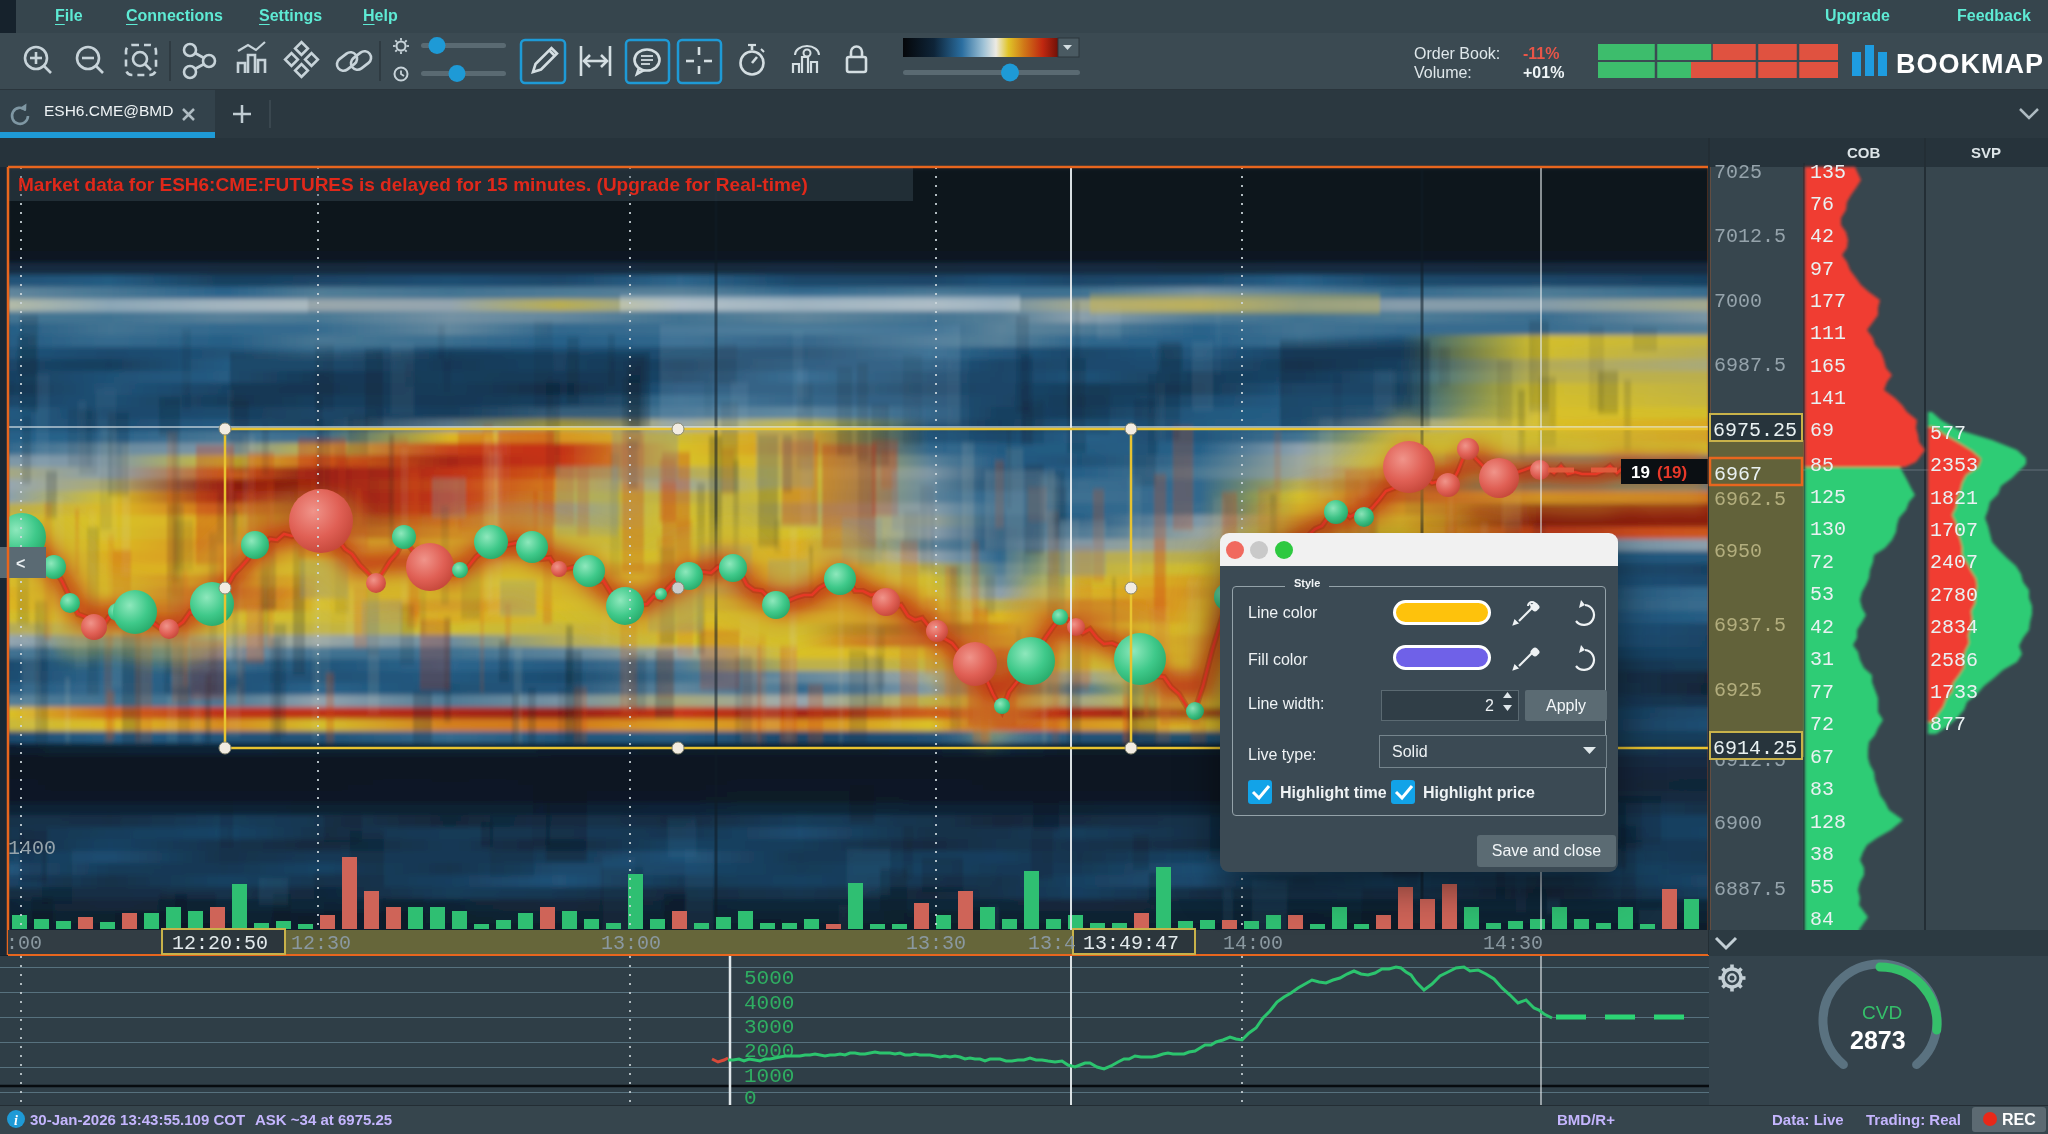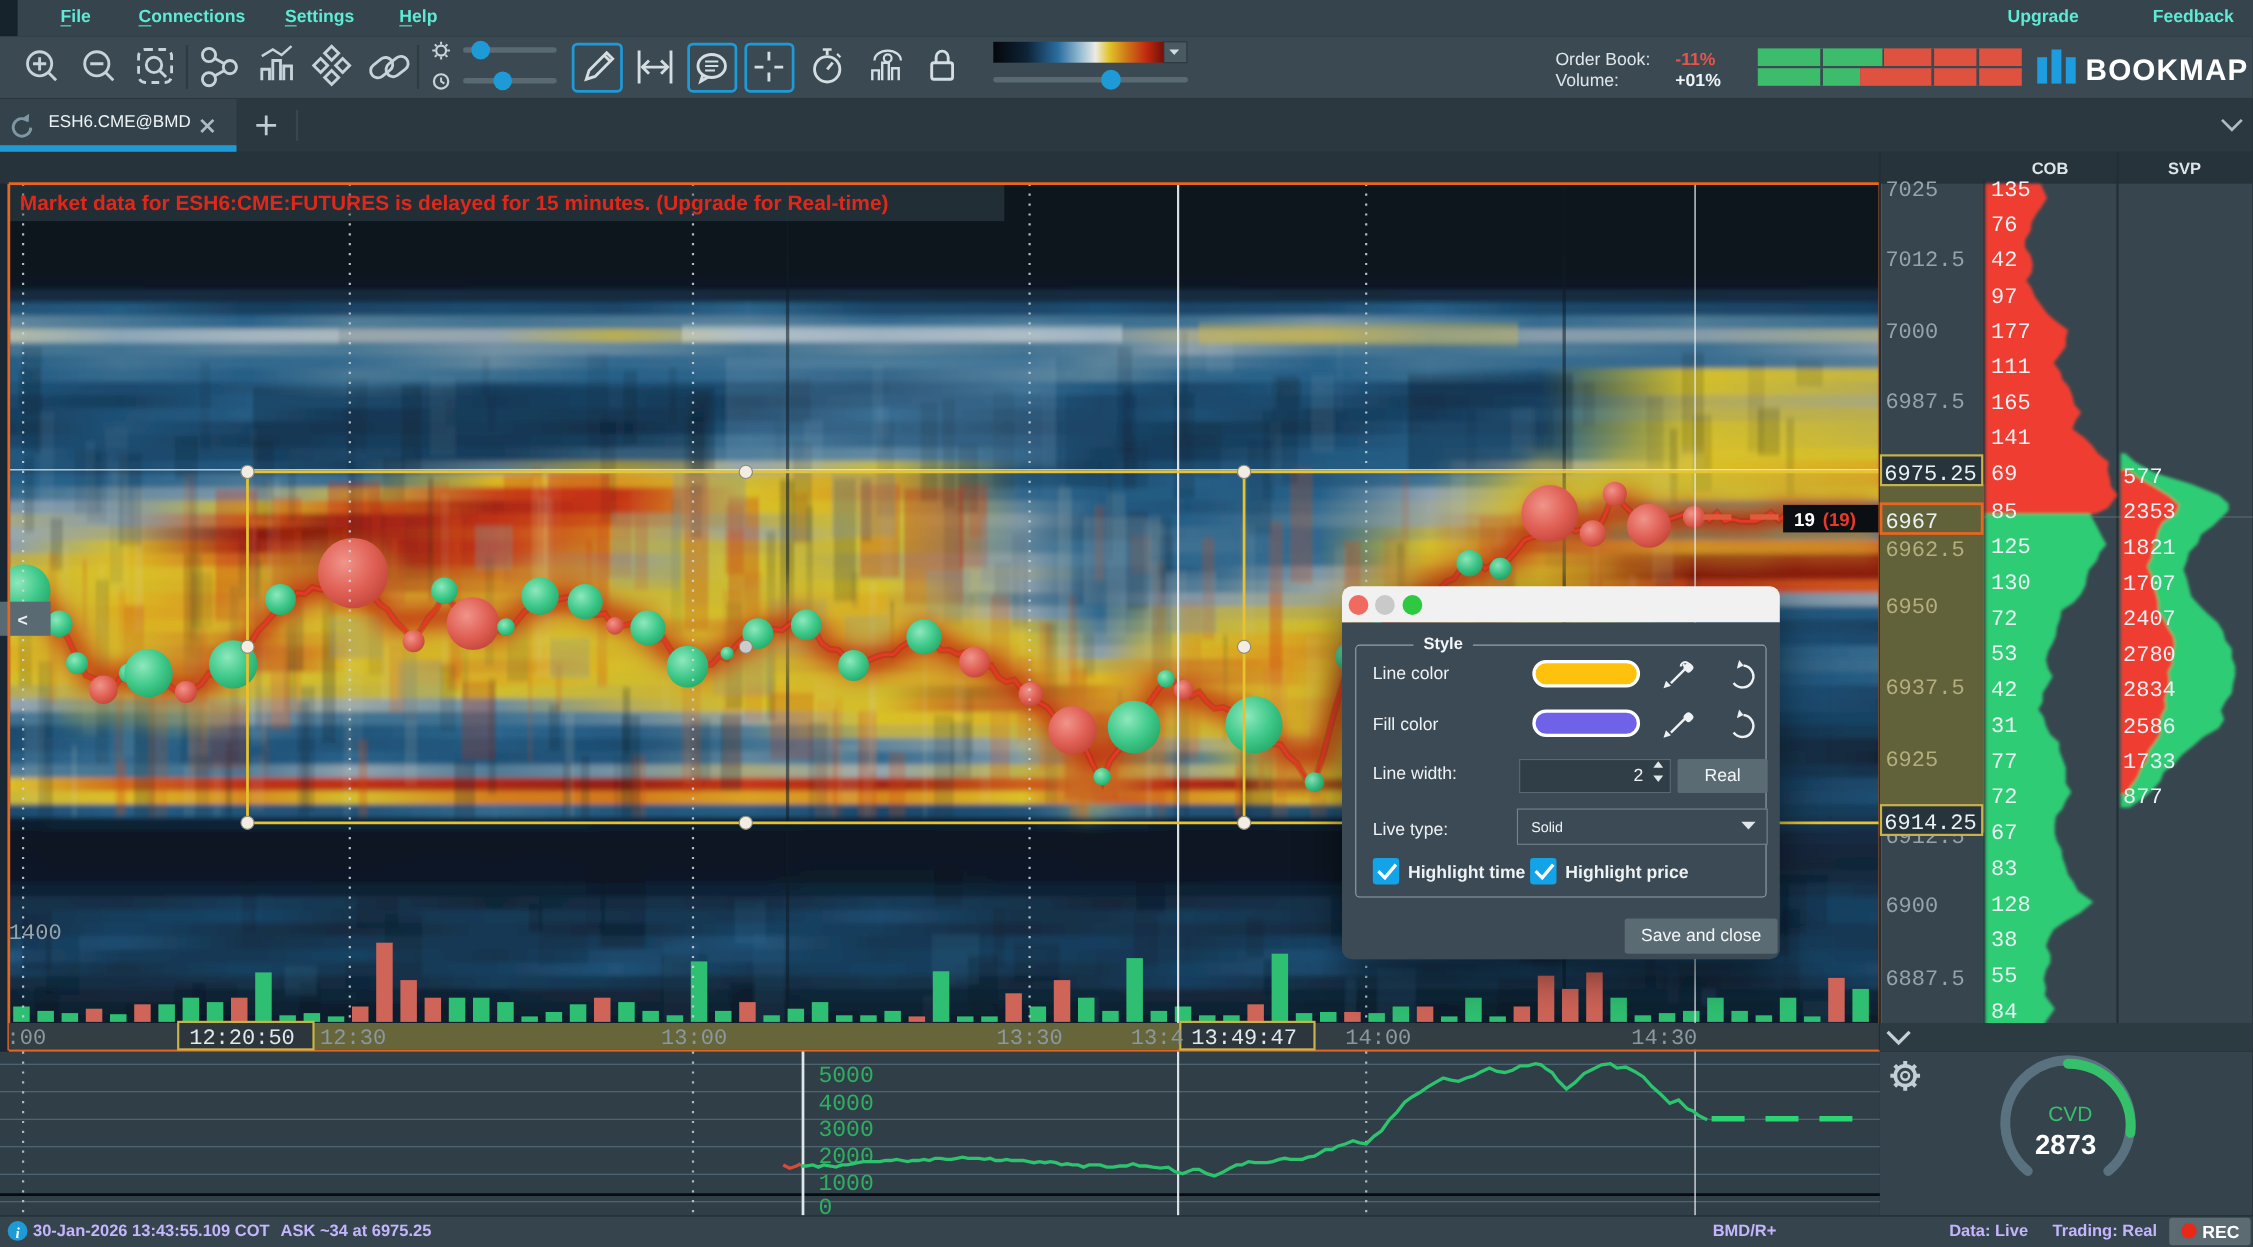--- a/index.html
+++ b/index.html
@@ -10,21 +10,21 @@
 #toolbar{position:absolute;left:0;top:33px;width:2048px;height:57px;background:#3b4a52;border-bottom:1px solid #2a353c}
 #tabbar{position:absolute;left:0;top:90px;width:2048px;height:48px;background:#2b3840}
 #tab1{position:absolute;left:0;top:90px;width:215px;height:43px;background:#33424b;color:#eef3f5;font-size:15.5px;font-weight:normal}
 #tabul{position:absolute;left:0;top:132px;width:215px;height:6px;background:#1e9ad6}
 #chartsvg{position:absolute;left:0;top:0}
 #dialog{position:absolute;left:1220px;top:533px;width:398px;height:339px;border-radius:9px;box-shadow:0 14px 40px rgba(0,0,0,.5);font-family:"Liberation Sans",sans-serif}
 #dlgtitle{position:absolute;left:0;top:0;width:398px;height:33px;background:#f1f1f1;border-radius:9px 9px 0 0}
 #dlgbody{position:absolute;left:0;top:33px;width:398px;height:306px;background:#3b4a54;border-radius:0 0 9px 9px}
 .tl{position:absolute;top:8px;width:18px;height:18px;border-radius:50%}
 .grp{position:absolute;left:12px;top:20px;width:374px;height:230px;border:1px solid #94a2a9;border-radius:4px}
-.grplbl{position:absolute;left:52px;top:-10px;background:#3b4a54;padding:0 9px;color:#f2f6f8;font-weight:bold;font-size:15px}
+.grplbl{position:absolute;left:52px;top:-10px;background:#3b4a54;padding:0 9px;color:#f2f6f8;font-weight:bold;font-size:11px}
 .dlbl{position:absolute;color:#eef2f4;font-size:16px}
 .pill{position:absolute;left:160px;width:98px;height:25px;border-radius:13px;border:3px solid #fff}
 .dbtn{position:absolute;background:#5b6b73;color:#f2f6f8;font-size:16px;text-align:center;border-radius:2px}
 #statusbar{position:absolute;left:0;top:1105px;width:2048px;height:29px;background:#36454d;border-top:1px solid #232d34;color:#c4b5fd;font-size:15px;font-weight:bold}
 #statusbar span{position:absolute;top:5px}
 .mn{font-family:"Liberation Mono",monospace;font-size:20px;fill:#e9f1f2}
 .pl{font-family:"Liberation Mono",monospace;font-size:20px;fill:#95a3ab}
 .plo{font-family:"Liberation Mono",monospace;font-size:20px;fill:#b3ae7e}
 .tlbl{font-family:"Liberation Mono",monospace;font-size:20px;fill:#8a98a0}
 .tbox{font-family:"Liberation Mono",monospace;font-size:20px;fill:#e2e9ec}
@@ -2166,23 +2166,23 @@
 <div id="dlgbody">
 <div class="grp">
 <div class="grplbl">Style</div>
 <div class="dlbl" style="left:15px;top:17px">Line color</div>
 <div class="pill" style="top:13px;background:#fec20c"></div>
 <div class="dlbl" style="left:15px;top:64px">Fill color</div>
 <div class="pill" style="top:58px;background:#6f61e8"></div>
 <div class="dlbl" style="left:15px;top:108px">Line width:</div>
 <div style="position:absolute;left:148px;top:103px;width:138px;height:31px;background:#303e47;border:1px solid #5b6a72"></div>
 <div class="dlbl" style="left:252px;top:110px">2</div>
-<div class="dbtn" style="left:292px;top:103px;width:82px;height:31px;line-height:31px">Real</div>
+<div class="dbtn" style="left:292px;top:103px;width:82px;height:31px;line-height:31px">Apply</div>
 <div class="dlbl" style="left:15px;top:159px">Live type:</div>
-<div style="position:absolute;left:146px;top:148px;width:228px;height:33px;background:#3b4a54;border:1px solid #76858d;color:#eef2f4;font-size:13px;line-height:31px;padding-left:12px">Solid</div>
+<div style="position:absolute;left:146px;top:148px;width:228px;height:33px;background:#3b4a54;border:1px solid #76858d;color:#eef2f4;font-size:16px;line-height:31px;padding-left:12px">Solid</div>
 <div class="dlbl" style="left:15px;top:199px"></div>
 </div>
 <div class="dbtn" style="left:257px;top:269px;width:139px;height:32px;line-height:32px;border-radius:3px">Save and close</div>
 </div>
 <svg class="abs" style="left:0;top:33px" width="398" height="306" viewBox="0 0 398 306">
 <g stroke="#eef2f4" stroke-width="2.2" fill="none">
 
 <g>
 <line x1="299" y1="55" x2="312" y2="42"></line>
 <path d="M310 38 l6 6 M308 40 a4 4 0 0 1 8 0" stroke-width="2"></path>

